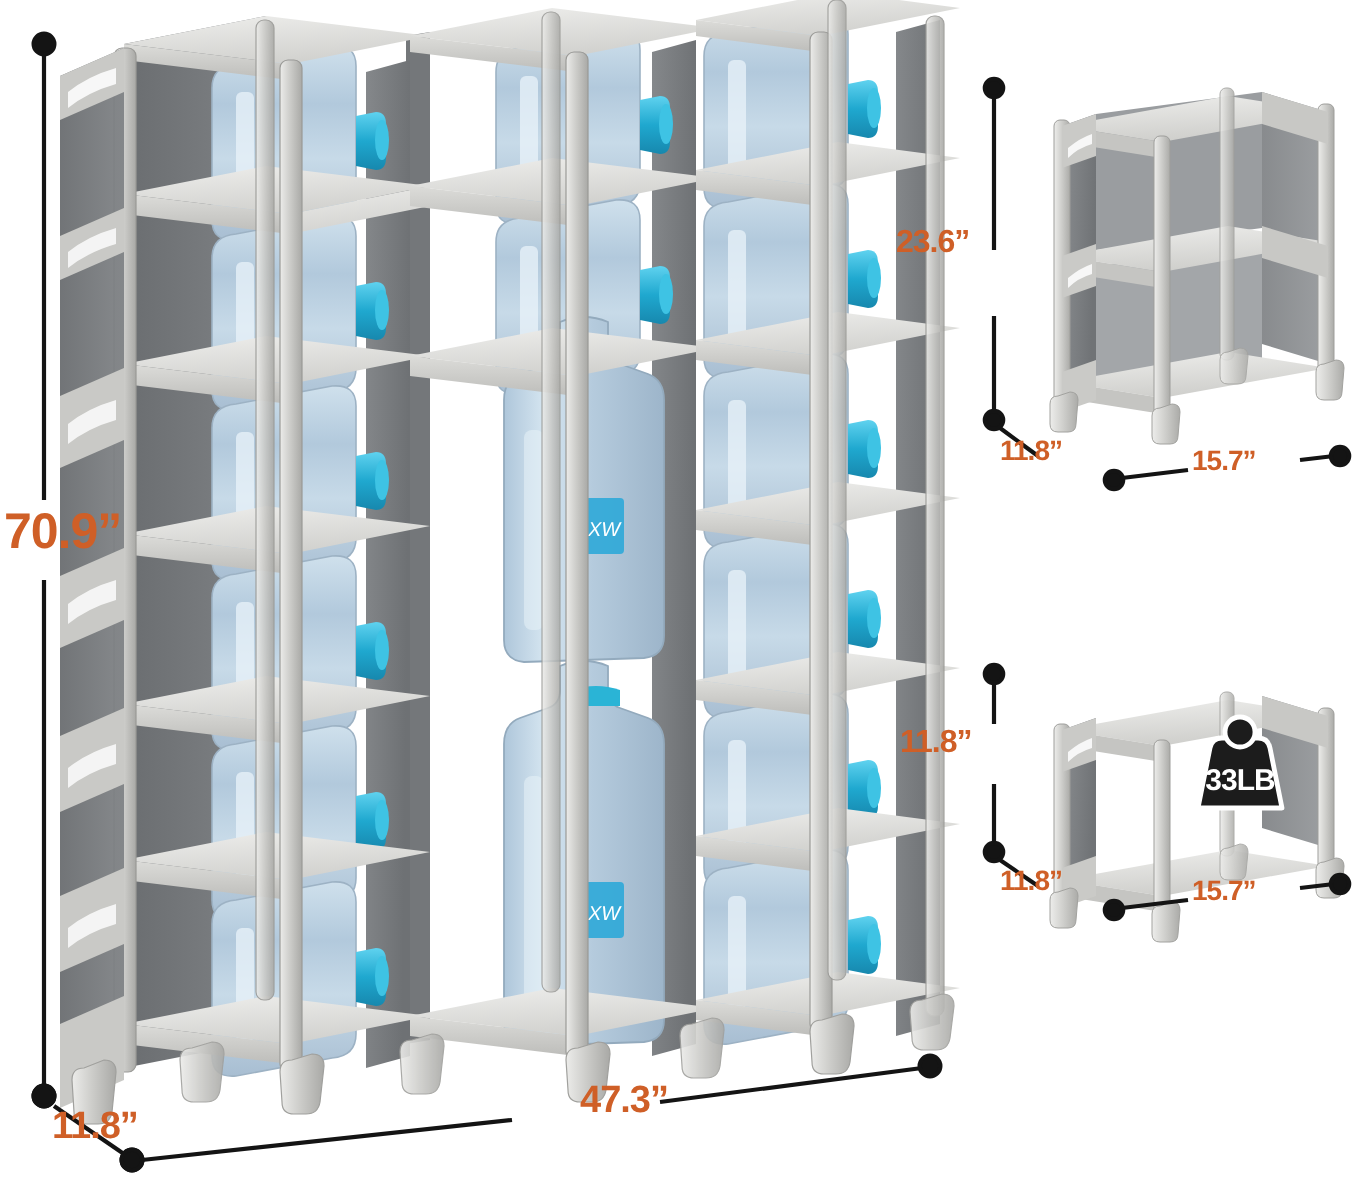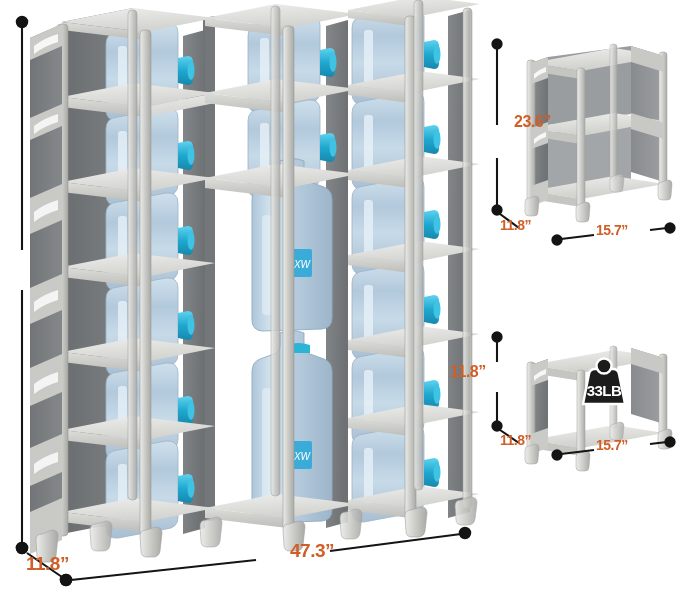--- a/index.html
+++ b/index.html
@@ -494,38 +494,39 @@
 
       <line x1="500" y1="430" x2="519" y2="443"></line>
       <circle cx="557" cy="455" r="4.6"></circle>
 
       <line x1="561" y1="454" x2="594" y2="450"></line>
       <line x1="650" y1="444" x2="667" y2="442"></line>
       <circle cx="670" cy="442" r="4.6"></circle>
     </g>
   </svg>
 
+  <div class="dimlabel dim-main-h" style="left:2px; top:252px;">70.9”</div>
 
   <div class="dimlabel dim-main-d" style="left:26px; top:553px;">11.8”</div>
 
   <div class="dimlabel dim-main-w" style="left:258px; top:540px;">47.3”</div>
 
-  <div class="dimlabel dim-sm" style="left:470px; top:113px;padding-left:44px;">23.6”</div>
+  <div class="dimlabel dim-sm" style="left:448px; top:113px;">23.6”</div>
 
   <div class="dimlabel dim-sm2" style="left:500px; top:217px;">11.8”</div>
 
   <div class="dimlabel dim-sm2" style="left:596px; top:222px;">15.7”</div>
 
   <div class="dimlabel dim-sm" style="left:450px; top:363px;">11.8”</div>
 
   <div class="dimlabel dim-sm2" style="left:500px; top:432px;">11.8”</div>
 
   <div class="dimlabel dim-sm2" style="left:596px; top:437px;">15.7”</div>
 
-  <div class="weight-badge" style="left:576px; top:356px;">
+  <div class="weight-badge" style="left:592px; top:356px;">
     <svg width="56" height="50" viewBox="0 0 56 50">
       <path d="M7,48 L13,18 Q14,13 19,13 L37,13 Q42,13 43,18 L49,48 Z" fill="#1c1c1c" stroke="#ffffff" stroke-width="2.4" stroke-linejoin="round"></path>
       <circle cx="28" cy="10" r="7.5" fill="#1c1c1c" stroke="#ffffff" stroke-width="2.4"></circle>
     </svg>
     <div class="wtext">33LB</div>
   </div>
 
 </div>
 
 </body></html>

